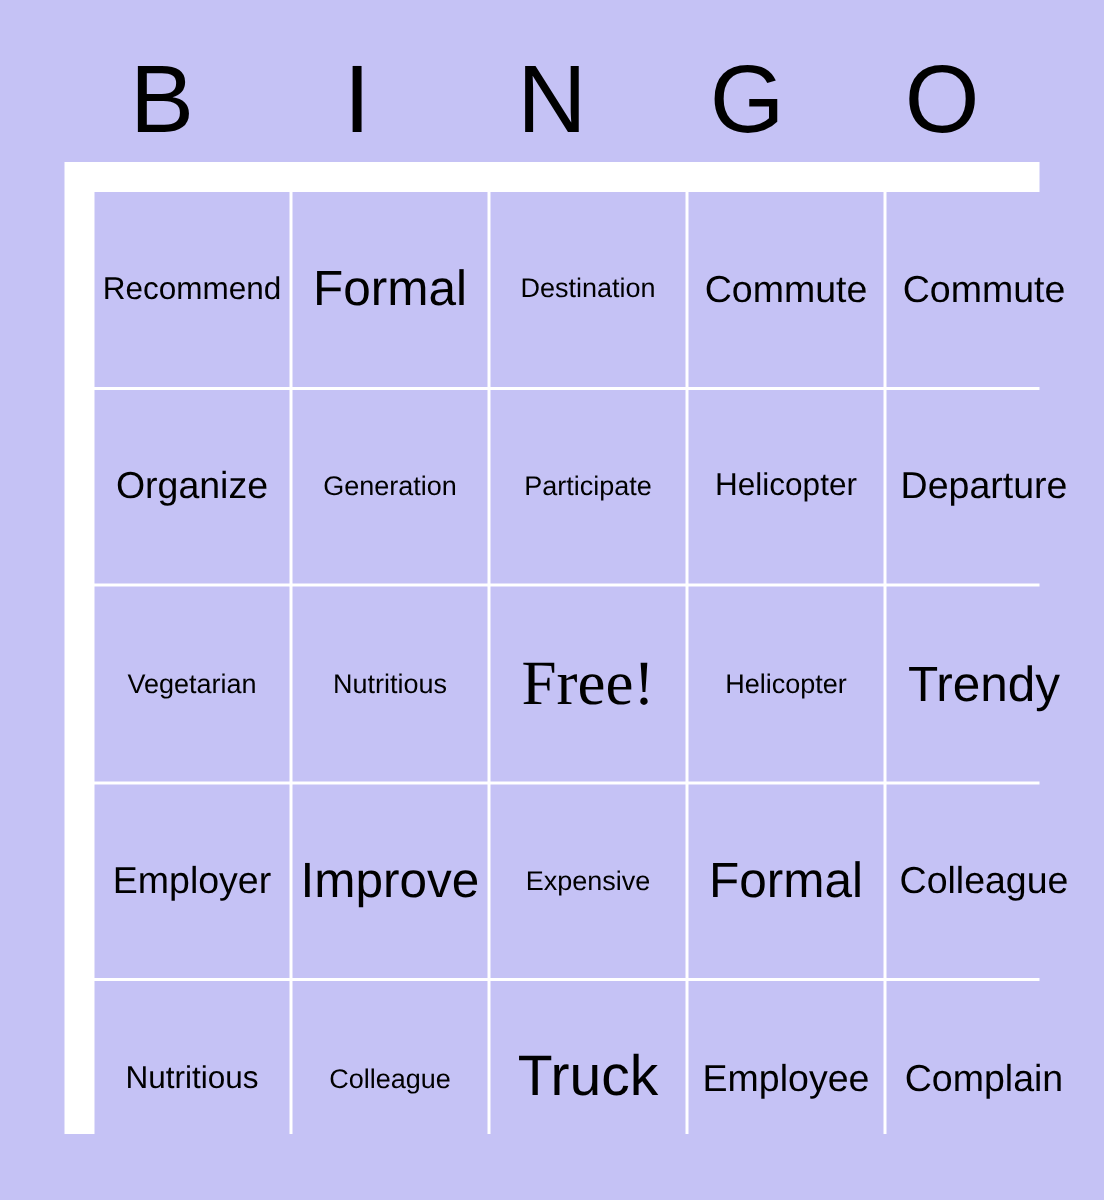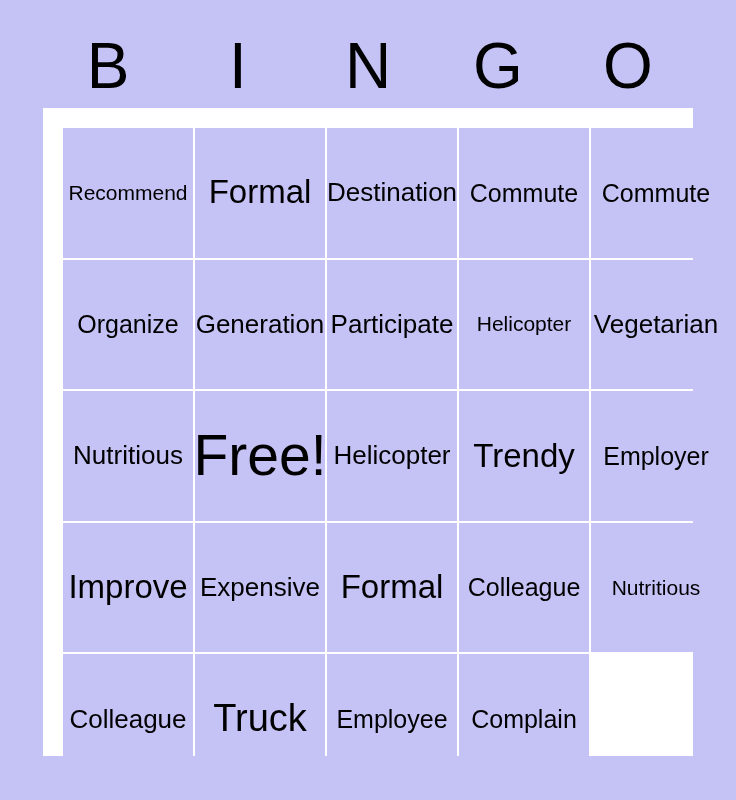--- a/index.html
+++ b/index.html
@@ -72,25 +72,25 @@
   }
 
   .cell-text {
     color: #000000;
     text-align: center;
     line-height: 1.05;
     white-space: nowrap;
     font-weight: 400;
   }
   .len-sm  { font-size: 21px; }
-  .len-md  { font-size: 26px; }
+  .len-md  { font-size: 18px; }
   .len-lg  { font-size: 25px; }
   .len-xl  { font-size: 33px; }
   .len-xxl { font-size: 38px; }
-  .len-max { font-size: 57px; }
+  .len-max { font-size: 42px; font-family: Liberation Serif, serif; }
 </style>
 </head>
 <body>
 
 <div class="card">
 
   <div class="header-row">
     <div class="header-cell">B</div>
     <div class="header-cell">I</div>
     <div class="header-cell">N</div>
@@ -118,20 +118,23 @@
         <span class="cell-text len-lg">Organize</span>
       </div>
       <div class="cell">
         <span class="cell-text len-md">Generation</span>
       </div>
       <div class="cell">
         <span class="cell-text len-md">Participate</span>
       </div>
       <div class="cell">
         <span class="cell-text len-sm">Helicopter</span>
+      </div>
+      <div class="cell">
+        <span class="cell-text len-lg">Departure</span>
       </div>
       <div class="cell">
         <span class="cell-text len-md">Vegetarian</span>
       </div>
       <div class="cell">
         <span class="cell-text len-md">Nutritious</span>
       </div>
       <div class="cell">
         <span class="cell-text len-max">Free!</span>
       </div>

